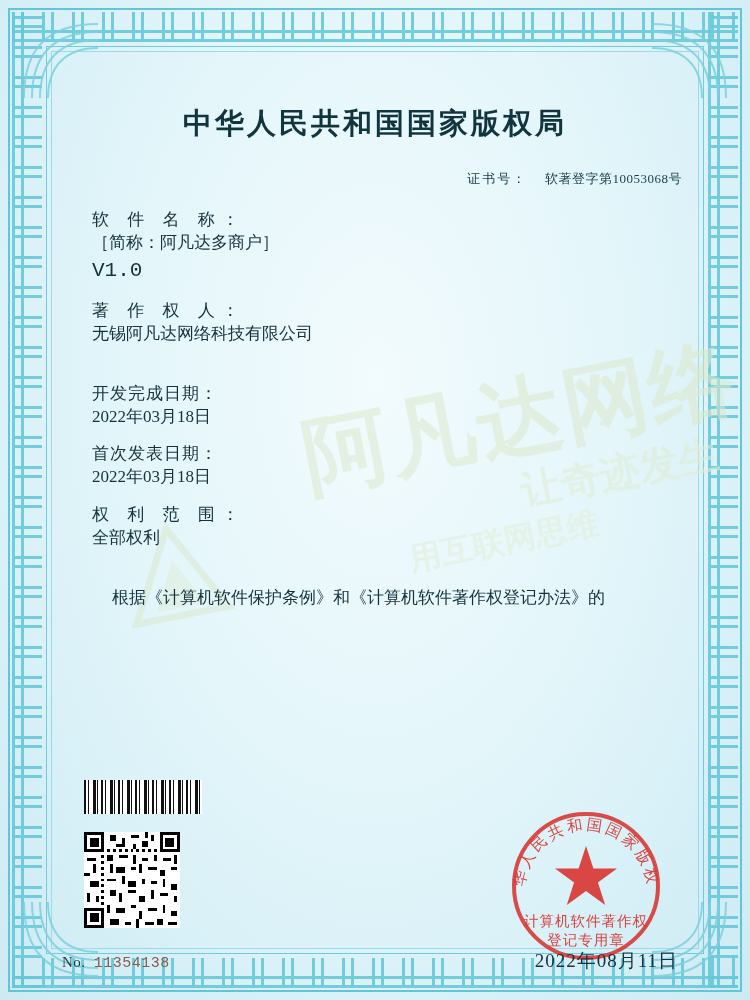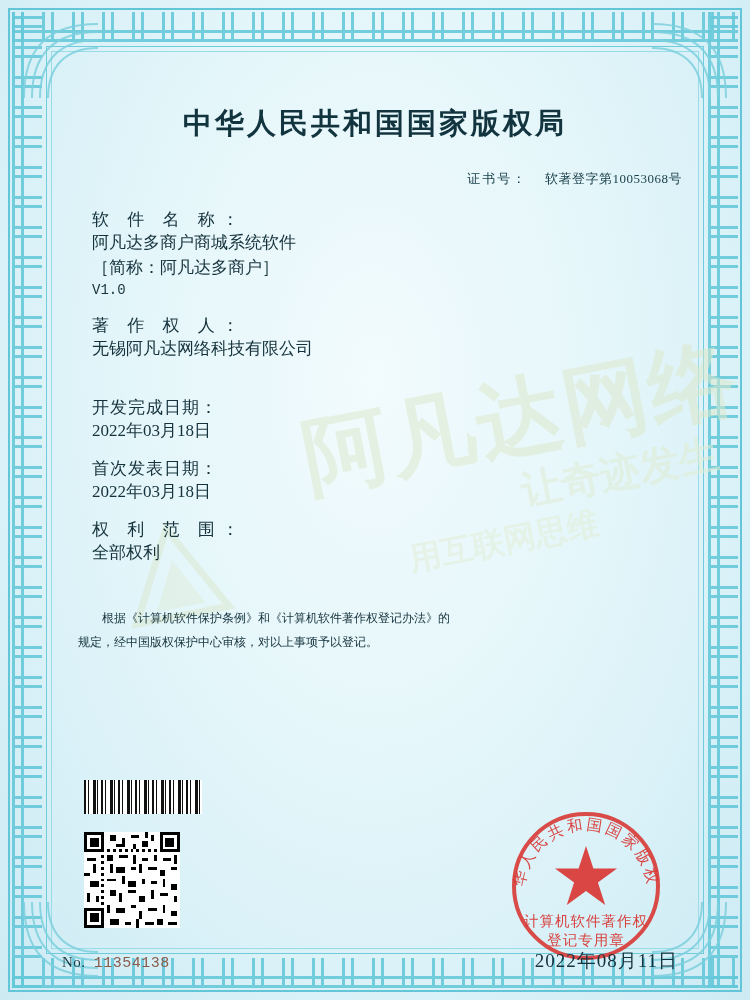--- a/index.html
+++ b/index.html
@@ -190,27 +190,27 @@
     letter-spacing: 1px;
   }
   .field-label.spaced {
     letter-spacing: 7px;
   }
   .field-value {
     flex: 1;
     line-height: 1.45;
   }
   .field-value .line { display:block; }
-  .mono { font-family: "Liberation Mono", "DejaVu Sans Mono", monospace; font-size: 14px; }
+  .mono { font-family: "Liberation Mono", "DejaVu Sans Mono", monospace; font-size: 21px; }
 
   .gap-block { height: 22px; }
 
   .statement {
-    margin-top: 41px;
-    font-size: 12px;
+    margin-top: 30px;
+    font-size: 17px;
     line-height: 2.0;
     color: #14323c;
     padding: 0 10px 0 18px;
     text-align: justify;
   }
   .statement .p1 { display:block; text-indent: 2em; }
   .statement .p2 { display:block; }
 
   
   .bottom {
@@ -332,21 +332,20 @@
     <div class="cert-no">
       <span class="cn-label">证书号：</span>
       <span class="cn-value">软著登字第10053068号</span>
     </div>
 
     <div class="fields">
 
       <div class="field-row">
         <div class="field-label spaced">软 件 名 称：</div>
         <div class="field-value">
-          <span class="line">阿凡达多商户商城系统软件</span>
           <span class="line">［简称：阿凡达多商户］</span>
           <span class="line mono">V1.0</span>
         </div>
       </div>
 
       <div class="field-row">
         <div class="field-label spaced">著 作 权 人：</div>
         <div class="field-value">
           <span class="line">无锡阿凡达网络科技有限公司</span>
         </div>
@@ -374,21 +373,20 @@
         <div class="field-value">
           <span class="line">全部权利</span>
         </div>
       </div>
 
 
     </div>
 
     <div class="statement">
       <span class="p1">根据《计算机软件保护条例》和《计算机软件著作权登记办法》的</span>
-      <span class="p2">规定，经中国版权保护中心审核，对以上事项予以登记。</span>
     </div>
 
   </div>
 
   <div class="bottom">
 
     <div class="barcode"></div>
 
     <div class="qrcode">
       <svg width="96" height="96" viewBox="0 0 33 33" shape-rendering="crispEdges">

